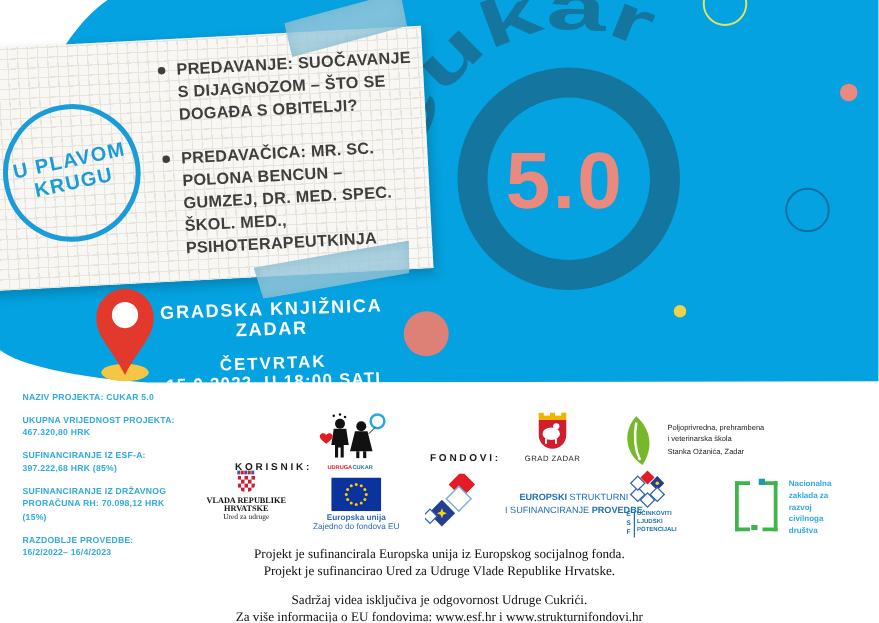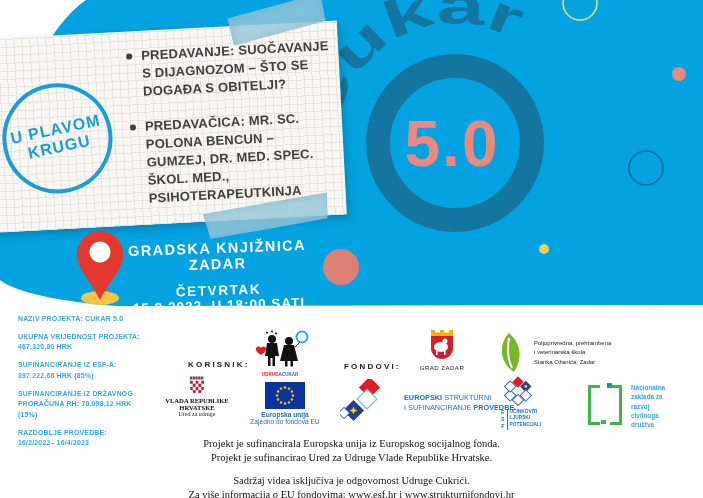--- a/index.html
+++ b/index.html
@@ -61,21 +61,21 @@
   .vlada-title { font-family:"Liberation Serif", serif; font-weight:bold; font-size:6.6px; color:#111; margin-top:2px; }
   .vlada-sub { font-family:"Liberation Serif", serif; font-size:6px; color:#222; }
   .eu-block { position:absolute; left:249px; top:382px; width:72px; text-align:center; }
   .eu-line1 { font-size:6.6px; font-weight:bold; color:#2b6cb8; margin-top:2px; }
   .eu-line2 { font-size:6.6px; color:#2b6cb8; }
   .gz-block { position:absolute; left:410px; top:330px; width:64px; text-align:center; }
   .gz-caption { font-size:6.2px; color:#222; letter-spacing:.4px; margin-top:2px; }
   .leaf-block { position:absolute; left:492px; top:330px; }
   .school-text { position:absolute; left:534px; top:339px; font-size:6px; color:#222; line-height:1.55; }
   .esif-block { position:absolute; left:340px; top:379px; display:flex; align-items:center; }
-  .esif-text { font-size:7.3px; color:#1d70b7; line-height:1.35; margin-left:2px; }
+  .esif-text { font-size:7.3px; color:#1d70b7; line-height:1.35; margin-left:2px;text-align:center; }
   .b { font-weight:bold; }
   .esf-block { position:absolute; left:498px; top:373px; width:76px; }
   .esf-bottom { display:flex; margin-left:3px; margin-top:0; align-items:stretch; }
   .esf-letters { font-size:5.4px; font-weight:bold; color:#1d70b7; line-height:1.3; text-align:center; }
   .esf-caption { font-size:4.8px; font-weight:bold; color:#1d70b7; line-height:1.35;
                  border-left:1px solid #1d70b7; padding-left:2px; margin-left:2px; }
   .zaklada-block { position:absolute; left:588px; top:383px; display:flex; gap:9px; }
   .brackets { position:relative; width:34px; height:42px; }
   .bracket-l { position:absolute; left:0; top:2px; width:9px; height:34px;
                border:3.5px solid #3db54a; border-right:none; }
@@ -146,21 +146,21 @@
 467.320,80 HRK</div>
     <div class="info-item pre">SUFINANCIRANJE IZ ESF-A:
 397.222,68 HRK (85%)</div>
     <div class="info-item pre">SUFINANCIRANJE IZ DRŽAVNOG
 PRORAČUNA RH: 70.098,12 HRK
 (15%)</div>
     <div class="info-item pre">RAZDOBLJE PROVEDBE:
 16/2/2022– 16/4/2023</div>
   </div>
 
-  <div class="section-label" style="left:188px; top:360px;">KORISNIK:</div>
+  <div class="section-label" style="left:188px; top:369px;">KORISNIK:</div>
   <div class="section-label" style="left:344px; top:362px;">FONDOVI:</div>
 
   <div class="kids-block">
     <svg width="64" height="48" viewBox="0 0 64 48">
       <g fill="#111">
         <circle cx="18" cy="2.5" r="1"></circle>
           <circle cx="23" cy="1.5" r="1"></circle>
           <circle cx="27" cy="3.5" r="1"></circle>
         <circle cx="23" cy="9" r="4"></circle>
         <path d="M18 13 L28 13 L30 26 L26 26 L26 36 L23.5 36 L23.5 28 L21.5 28 L21.5 36 L19 36 L19 26 L16 26 Z"></path>

